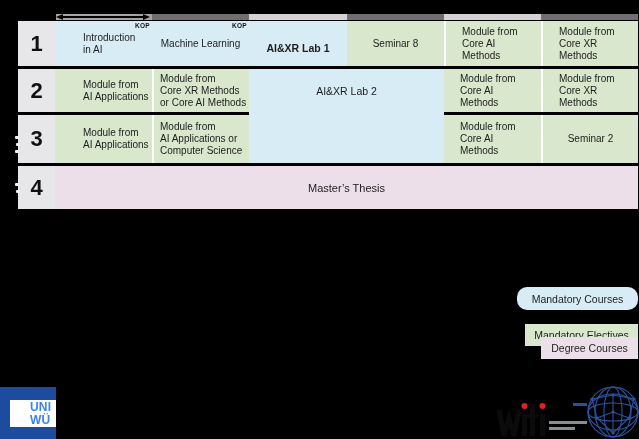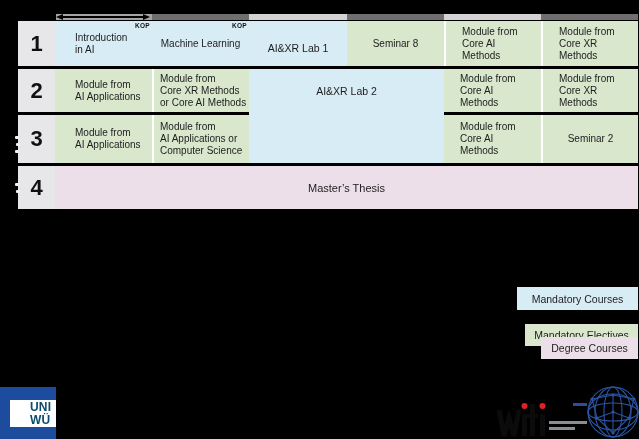--- a/index.html
+++ b/index.html
@@ -24,37 +24,37 @@
   
   .cell{position:absolute;box-sizing:border-box;display:flex;flex-direction:column;justify-content:center;
         font-size:10px;line-height:12px;color:#1d1d1d;white-space:pre-line;}
   .blue{background:#d8ecf5;}
   .green{background:#d9e7cd;}
   .pink{background:#ecdfe9;}
   .graycol{background:#e7e7e9;}
   .ctr{align-items:center;text-align:center;}
   .ital{}
   .gapL{border-left:2px solid #fff;}
-  .padS{padding-left:20px;}
+  .padS{padding-left:28px;}
   .padXS{padding-left:6px;}
   .padM{padding-left:16px;}
   .semnum{font-size:22px;font-weight:bold;color:#101010;align-items:center;text-align:center;}
   .kop{position:absolute;top:1px;left:0;text-align:right;font-size:6.5px;font-weight:bold;letter-spacing:.3px;color:#111;}
   .lab{font-size:10.5px;}
   .thesis{font-size:11px;}
   
   .legend-box{position:absolute;box-sizing:border-box;display:flex;align-items:center;justify-content:center;
         font-size:10.5px;color:#1d1d1d;}
   
   .mark{position:absolute;width:4px;height:3px;background:#f2f2f2;border-radius:1px;}
   
   .unilogo{left:0;top:387px;width:56px;height:52px;background:#1d4b9d;}
   .unilogo .box{position:absolute;left:10px;top:13px;width:46px;height:27px;background:#fff;overflow:hidden;}
   .unilogo .txt{position:absolute;left:20px;top:1px;font-size:12px;font-weight:bold;line-height:13px;
-        color:#0c4a6e;white-space:pre-line;letter-spacing:.2px;}
+        color:#3b82f6;white-space:pre-line;letter-spacing:.2px;}
   .tagline{left:549px;top:403px;width:40px;}
   .tagline .l{height:3px;margin-bottom:3px;background:#8a8d93;}
   .tagline .l1{width:22px;background:#8a8d93;display:inline-block;margin-right:2px;vertical-align:top;}
   .tagline .l1b{width:14px;background:#2b4d9e;display:inline-block;vertical-align:top;height:3px;}
   .tagline .l2{width:38px;}
   .tagline .l3{width:26px;}
 </style>
 </head>
 <body>
 
@@ -74,21 +74,21 @@
 
 <div class="cell graycol semnum" style="left:18px;top:21px;width:37px;height:45px;"><span>1</span></div>
 <div class="cell graycol semnum" style="left:18px;top:69px;width:37px;height:43px;"><span>2</span></div>
 <div class="cell graycol semnum" style="left:18px;top:115px;width:37px;height:48px;"><span>3</span></div>
 <div class="cell graycol semnum" style="left:18px;top:166px;width:37px;height:43px;"><span>4</span></div>
 
 <div class="abs blue" style="left:55px;top:21px;width:292px;height:45px;">
   <div class="cell padS" style="left:0;top:0;width:97px;height:45px;">Introduction
 in AI</div>
   <div class="cell ctr" style="left:97px;top:0;width:97px;height:45px;">Machine Learning</div>
-  <div class="cell ctr lab" style="left:194px;top:0;width:98px;height:53px;">AI&amp;XR Lab 1</div>
+  <div class="cell ctr lab" style="left:194px;top:0;width:98px;height:53px;font-weight:bold;">AI&amp;XR Lab 1</div>
   <div class="kop" style="width:95px;">KOP</div>
   <div class="kop" style="width:192px;">KOP</div>
 </div>
 <div class="cell green ctr" style="left:347px;top:21px;width:97px;height:45px;">Seminar 8</div>
 <div class="cell green gapL ital padM" style="left:444px;top:21px;width:97px;height:45px;">Module from
 Core AI
 Methods</div>
 <div class="cell green gapL ital padM" style="left:541px;top:21px;width:97px;height:45px;">Module from
 Core XR
 Methods</div>
@@ -122,21 +122,21 @@
 <div class="abs pink" style="left:55px;top:166px;width:583px;height:43px;">
   <div class="cell ctr thesis" style="left:0;top:0;width:583px;height:43px;background:transparent;">Master’s Thesis</div>
 </div>
 
 <span class="mark" style="left:15px;top:136px;"></span>
 <span class="mark" style="left:16px;top:143px;"></span>
 <span class="mark" style="left:15px;top:150px;"></span>
 <span class="mark" style="left:15px;top:183px;"></span>
 <span class="mark" style="left:16px;top:190px;"></span>
 
-<div class="legend-box blue" style="left:517px;top:287px;width:121px;height:23px;">
+<div class="legend-box blue" style="left:517px;top:287px;width:121px;height:23px;border-radius:10px;">
   <span>Mandatory Courses</span>
 </div>
 <div class="legend-box green" style="left:525px;top:312px;width:113px;height:22px;margin-top:12px;">
   <span>Mandatory Electives</span>
 </div>
 <div class="legend-box pink" style="left:541px;top:337px;width:97px;height:22px;text-align:right;">
   <span>Degree Courses</span>
 </div>
 
 <div class="abs unilogo">

